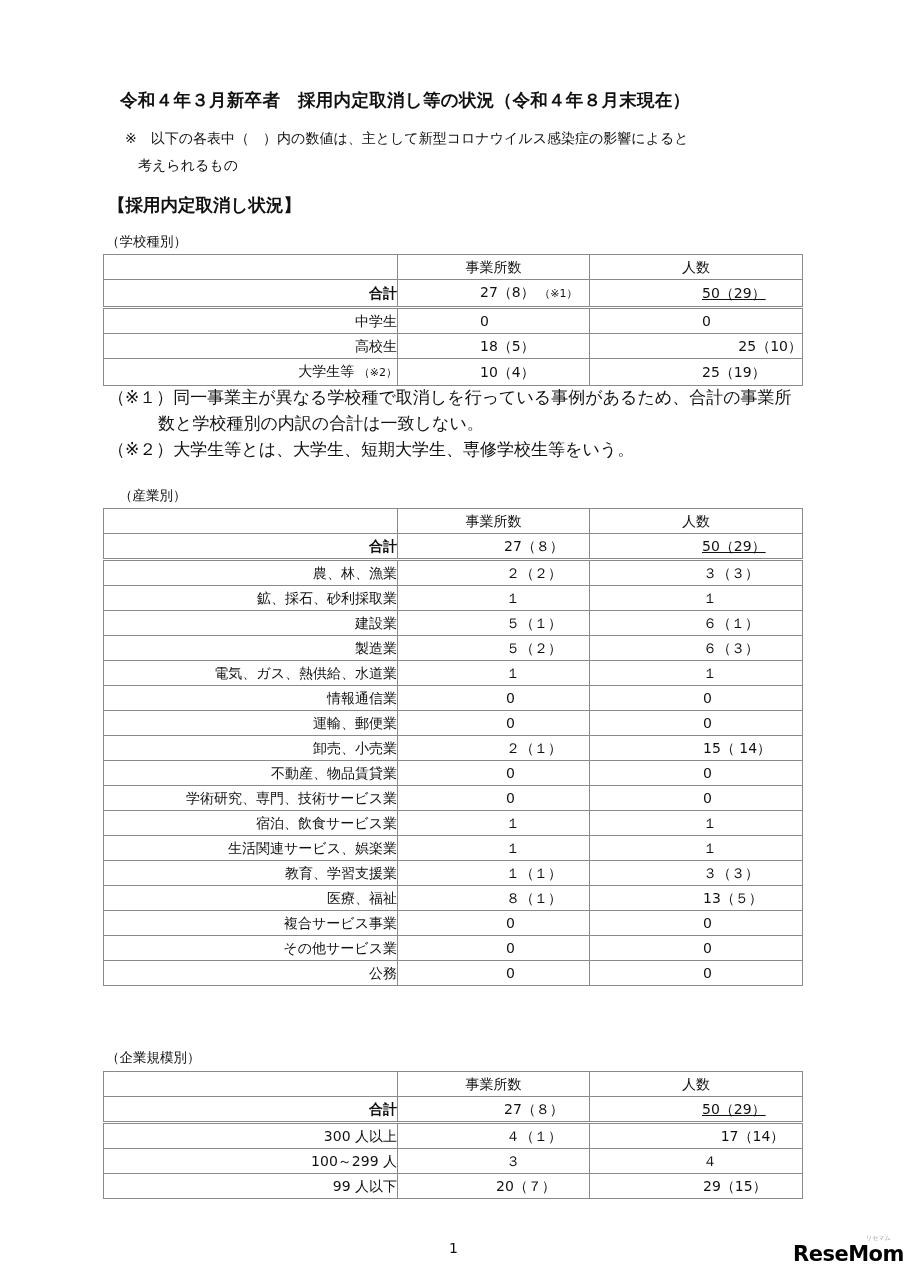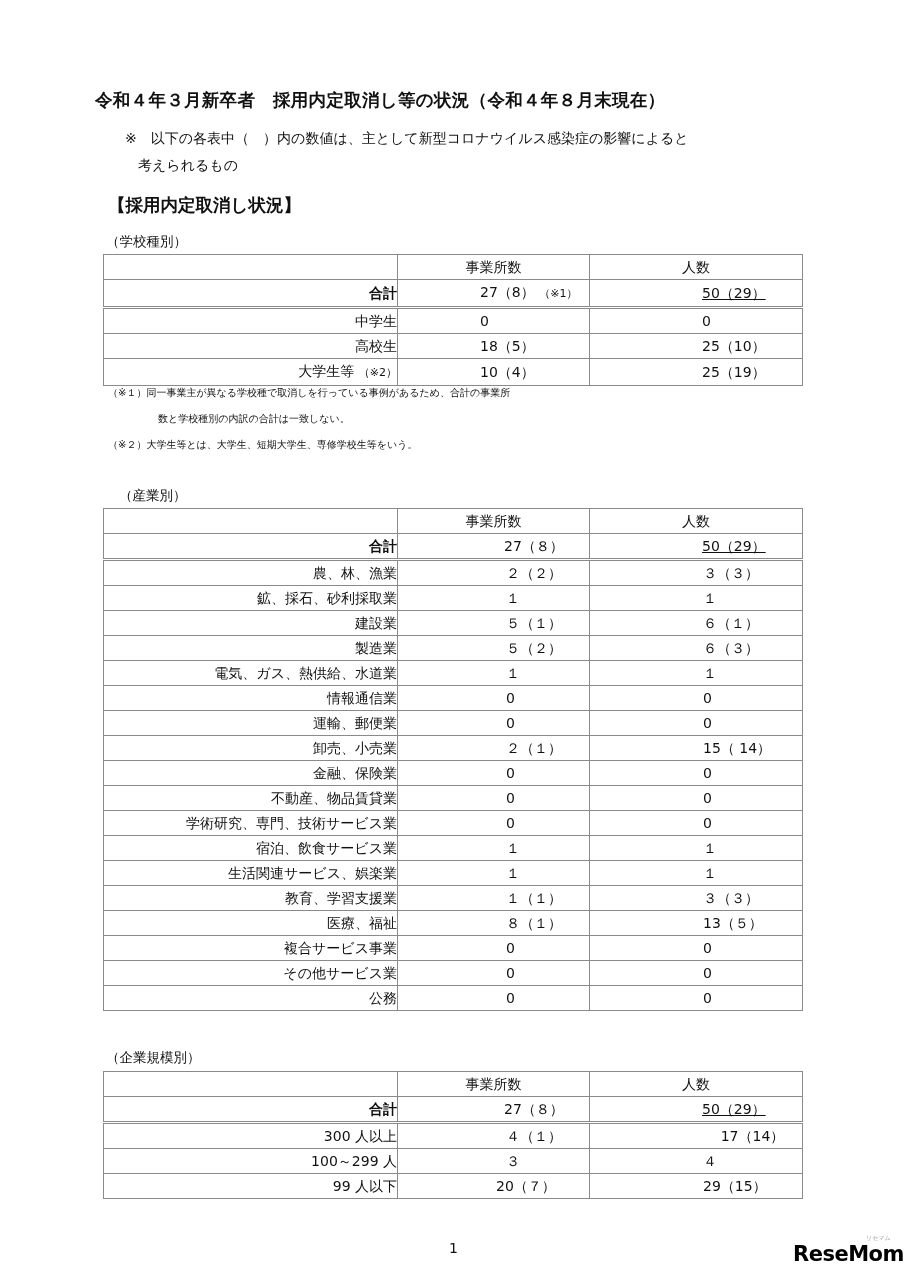--- a/index.html
+++ b/index.html
@@ -1,32 +1,32 @@
 <!DOCTYPE html>
 <html><head>
 <meta charset="utf-8">
 <style>
   html, body { margin:0; padding:0; background:#ffffff; }
   body { width:905px; height:1280px; position:relative; overflow:hidden;
          font-family:"DejaVu Sans", "Liberation Sans", sans-serif; color:#111; }
   .abs { position:absolute; }
-  .title { left:95px; top:88px; font-size:17.5px; font-weight:bold; letter-spacing:0.3px; white-space:nowrap; }
+  .title { left:120px; top:88px; font-size:17.5px; font-weight:bold; letter-spacing:0.3px; white-space:nowrap; }
   .note1 { left:125px; top:130px; font-size:14px; white-space:nowrap; }
   .note2 { left:138px; top:157px; font-size:14px; white-space:nowrap; }
   .section { left:108px; top:193px; font-size:17.5px; font-weight:bold; white-space:nowrap; }
   .caption { font-size:13.5px; white-space:nowrap; }
   table { position:absolute; left:103px; border-collapse:collapse; width:699px; table-layout:fixed; }
   td { border:1px solid #8a8a8a; height:24px; padding:0; font-size:14px; line-height:24px; white-space:nowrap; }
   td.lab { text-align:right; }
   td.v1 { padding-left:108px; }
   td.v2 { padding-left:113px; }
   td.hd { text-align:center; }
   tr.total td { border-bottom:3px double #8a8a8a; }
   td.num-total2 { padding-left:112px;text-decoration:underline; }
-  .fn { font-size:10px; white-space:nowrap; }
+  .fn { font-size:17px; white-space:nowrap; }
   .small { font-size:11px; }
   .pagenum { left:449px; top:1240px; font-size:14px; }
   .logo { left:793px; top:1242px; font-size:21px; font-weight:bold; color:#000000; letter-spacing:-0.5px; }
   .logo-ruby { left:866px; top:1234px; font-size:6px; color:#9a9a9a; }
 </style>
 </head>
 <body>
 
 <div class="abs title">令和４年３月新卒者　採用内定取消し等の状況（令和４年８月末現在）</div>
 <div class="abs note1">※　以下の各表中（　）内の数値は、主として新型コロナウイルス感染症の影響によると</div>
@@ -55,21 +55,21 @@
     <td class="num-total2">50（29）</td>
   </tr>
   <tr>
     <td class="lab">中学生</td>
     <td style="padding-left:82px;">0</td>
     <td style="padding-left:112px;">0</td>
   </tr>
   <tr>
     <td class="lab">高校生</td>
     <td style="padding-left:82px;">18（5）</td>
-    <td style="padding-left:112px;">25（10）</td>
+    <td style="padding-left:112px;text-align:right;">25（10）</td>
   </tr>
   <tr>
     <td class="lab">
       <span>大学生等</span>
       <span class="small">（※2）</span>
     </td>
     <td style="padding-left:82px;">10（4）</td>
     <td style="padding-left:112px;">25（19）</td>
   </tr>
 </tbody>
@@ -130,25 +130,20 @@
         <td class="lab">運輸、郵便業</td>
         <td class="v1">0</td>
         <td class="v2">0</td>
       </tr>
   <tr>
         <td class="lab">卸売、小売業</td>
         <td class="v1">２（１）</td>
         <td class="v2">15（ 14）</td>
       </tr>
   <tr>
-        <td class="lab">金融、保険業</td>
-        <td class="v1">0</td>
-        <td class="v2">0</td>
-      </tr>
-  <tr>
         <td class="lab">不動産、物品賃貸業</td>
         <td class="v1">0</td>
         <td class="v2">0</td>
       </tr>
   <tr>
         <td class="lab">学術研究、専門、技術サービス業</td>
         <td class="v1">0</td>
         <td class="v2">0</td>
       </tr>
   <tr>

